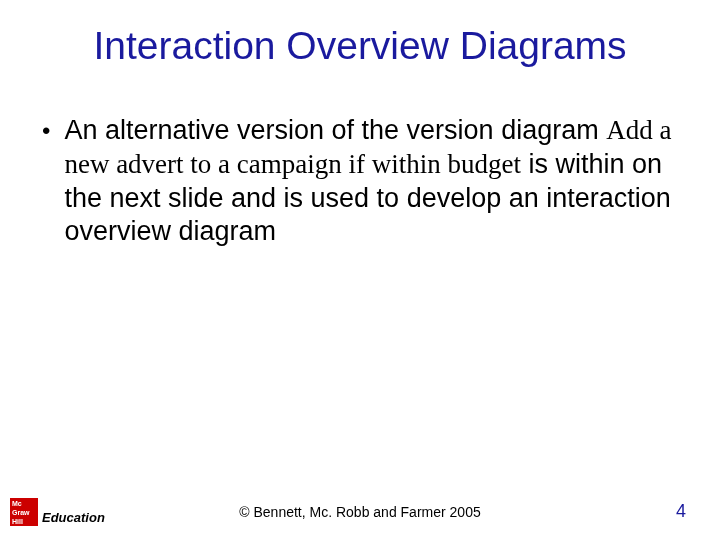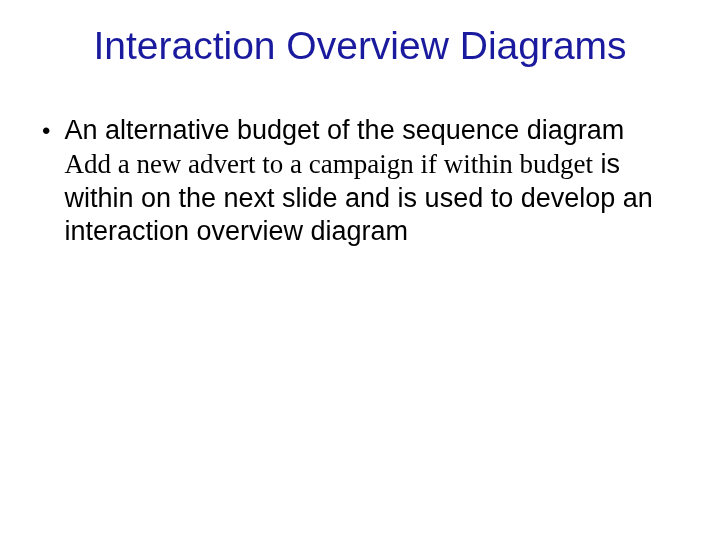--- a/index.html
+++ b/index.html
@@ -105,19 +105,31 @@
 <body>
 
 <div class="slide">
 
   <h1 class="title">Interaction Overview Diagrams</h1>
 
   <div class="body-area">
     <div class="bullet-item">
       <span class="bullet-dot">•</span>
       <span class="bullet-text">
-        <span>An alternative budget of the sequence diagram </span><span class="mono">Add a new advert to a campaign if within budget</span><span> is within on the next slide and is used to develop an interaction overview diagram</span>
+        <span>An alternative version of the version diagram </span><span class="mono">Add a new advert to a campaign if within budget</span><span> is within on the next slide and is used to develop an interaction overview diagram</span>
       </span>
     </div>
   </div>
 
+  <div class="footer">
+    <div class="logo">
+      <div class="logo-square">
+        <span>Mc</span>
+        <span>Graw</span>
+        <span>Hill</span>
+      </div>
+      <div class="logo-edu">Education</div>
+    </div>
+    <div class="copyright">©  Bennett, Mc. Robb and Farmer 2005</div>
+    <div class="page-num">4</div>
+  </div>
 
 </div>
 
 </body></html>

